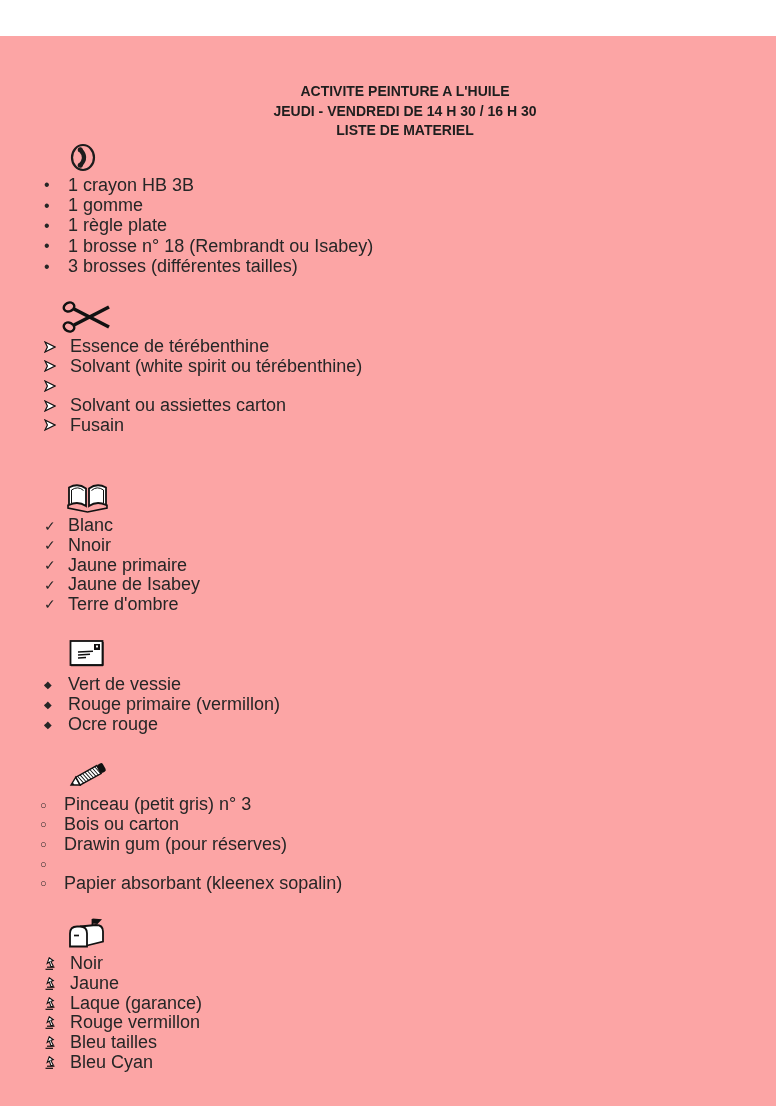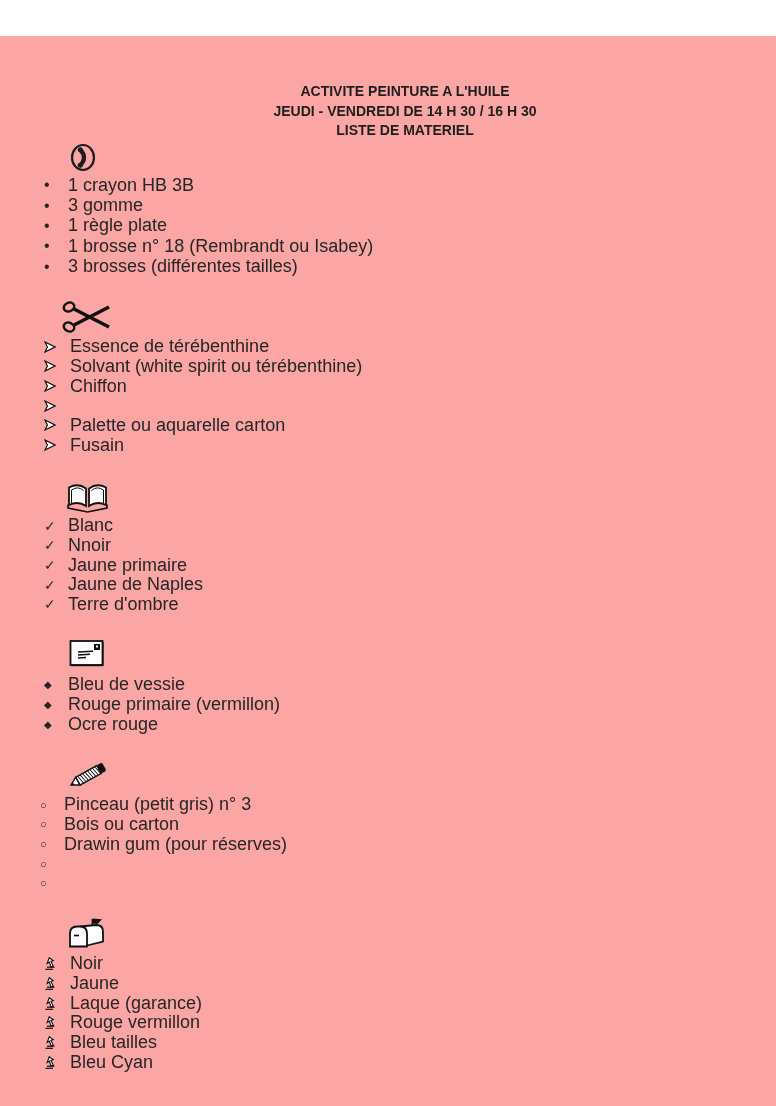--- a/index.html
+++ b/index.html
@@ -45,21 +45,21 @@
       <circle cx="10.2" cy="22.2" r="2.5" fill="#1c1c1c"></circle>
     </svg>
   </div>
   <ul class="list" style="top:139px;">
     <li class="row row-20">
       <span class="bullet b-disc">•</span>
       <span class="txt">1 crayon HB 3B</span>
       </li>
     <li class="row row-20">
       <span class="bullet b-disc">•</span>
-      <span class="txt">3 gomme</span>
+      <span class="txt">1 gomme</span>
       </li>
     <li class="row row-20">
       <span class="bullet b-disc">•</span>
       <span class="txt">1 règle plate</span>
       </li>
     <li class="row row-20">
       <span class="bullet b-disc">•</span>
       <span class="txt">1 brosse n° 18 (Rembrandt ou Isabey)</span>
       </li>
     <li class="row row-20">
@@ -92,36 +92,28 @@
           </svg>
         </span>
       <span class="txt">Solvant (white spirit ou térébenthine)</span>
       </li>
     <li class="row row-19">
       <span class="bullet bullet-wide">
           <svg width="12" height="12" viewBox="0 0 12 12">
             <polygon points="1,1 11,6 1,11 3.4,6" fill="#ffffff" stroke="#111111" stroke-width="1.2"></polygon>
           </svg>
         </span>
-      <span class="txt">Chiffon</span>
-      </li>
-    <li class="row row-19">
-      <span class="bullet bullet-wide">
-          <svg width="12" height="12" viewBox="0 0 12 12">
-            <polygon points="1,1 11,6 1,11 3.4,6" fill="#ffffff" stroke="#111111" stroke-width="1.2"></polygon>
-          </svg>
-        </span>
-      </li>
-    <li class="row row-19">
-      <span class="bullet bullet-wide">
-          <svg width="12" height="12" viewBox="0 0 12 12">
-            <polygon points="1,1 11,6 1,11 3.4,6" fill="#ffffff" stroke="#111111" stroke-width="1.2"></polygon>
-          </svg>
-        </span>
-      <span class="txt">Palette ou aquarelle carton</span>
+      </li>
+    <li class="row row-19">
+      <span class="bullet bullet-wide">
+          <svg width="12" height="12" viewBox="0 0 12 12">
+            <polygon points="1,1 11,6 1,11 3.4,6" fill="#ffffff" stroke="#111111" stroke-width="1.2"></polygon>
+          </svg>
+        </span>
+      <span class="txt">Solvant ou assiettes carton</span>
       </li>
     <li class="row row-19">
       <span class="bullet bullet-wide">
           <svg width="12" height="12" viewBox="0 0 12 12">
             <polygon points="1,1 11,6 1,11 3.4,6" fill="#ffffff" stroke="#111111" stroke-width="1.2"></polygon>
           </svg>
         </span>
       <span class="txt">Fusain</span>
       </li>
   </ul>
@@ -145,21 +137,21 @@
     <li class="row row-19">
       <span class="bullet b-check">✓</span>
       <span class="txt">Nnoir</span>
       </li>
     <li class="row row-19">
       <span class="bullet b-check">✓</span>
       <span class="txt">Jaune primaire</span>
       </li>
     <li class="row row-19">
       <span class="bullet b-check">✓</span>
-      <span class="txt">Jaune de Naples</span>
+      <span class="txt">Jaune de Isabey</span>
       </li>
     <li class="row row-19">
       <span class="bullet b-check">✓</span>
       <span class="txt">Terre d'ombre</span>
       </li>
   </ul>
 
   <div class="icon" style="left:69px; top:603px;">
     <svg width="36" height="28" viewBox="0 0 36 28">
       <rect x="1.5" y="2" width="32" height="24" fill="#ffffff" stroke="#111111" stroke-width="1.8"></rect>
@@ -168,21 +160,21 @@
       <rect x="25" y="5" width="6" height="6" fill="#111111"></rect>
       <rect x="27" y="6.5" width="2" height="2" fill="#ffffff"></rect>
       <line x1="9" y1="13" x2="24" y2="12.2" stroke="#111111" stroke-width="1.4"></line>
       <line x1="9" y1="16" x2="21" y2="15.3" stroke="#111111" stroke-width="1.4"></line>
       <line x1="9" y1="19" x2="17" y2="18.5" stroke="#111111" stroke-width="1.4"></line>
     </svg>
   </div>
   <ul class="list" style="top:639px;">
     <li class="row row-19">
       <span class="bullet b-diamond">◆</span>
-      <span class="txt">Bleu de vessie</span>
+      <span class="txt">Vert de vessie</span>
       </li>
     <li class="row row-19">
       <span class="bullet b-diamond">◆</span>
       <span class="txt">Rouge primaire (vermillon)</span>
       </li>
     <li class="row row-19">
       <span class="bullet b-diamond">◆</span>
       <span class="txt">Ocre rouge</span>
       </li>
   </ul>
@@ -209,20 +201,21 @@
       </li>
     <li class="row row-19">
       <span class="bullet b-circle">○</span>
       <span class="txt">Drawin gum (pour réserves)</span>
       </li>
     <li class="row row-19">
       <span class="bullet b-circle">○</span>
       </li>
     <li class="row row-19">
       <span class="bullet b-circle">○</span>
+      <span class="txt">Papier absorbant (kleenex sopalin)</span>
       </li>
   </ul>
 
   <div class="icon" style="left:66px; top:881px;">
     <svg width="42" height="32" viewBox="0 0 42 32">
       <path d="M14 9.5 L30 8 Q37 8 37 14.5 L37 24.5 L21 28.5" fill="#ffffff" stroke="#111111" stroke-width="1.8"></path>
       <line x1="26.5" y1="8.5" x2="26.5" y2="2" stroke="#111111" stroke-width="1.8"></line>
       <polygon points="26.5,1.5 36,2.2 31.5,7 26.5,6.5" fill="#111111"></polygon>
       <path d="M4 29.5 L4 16.5 Q4 9.5 11 9.5 L14 9.5 Q21 9.5 21 16.5 L21 29.5 Z" fill="#ffffff" stroke="#111111" stroke-width="1.8"></path>
       <line x1="8" y1="18.5" x2="13" y2="18.5" stroke="#111111" stroke-width="1.7"></line>

